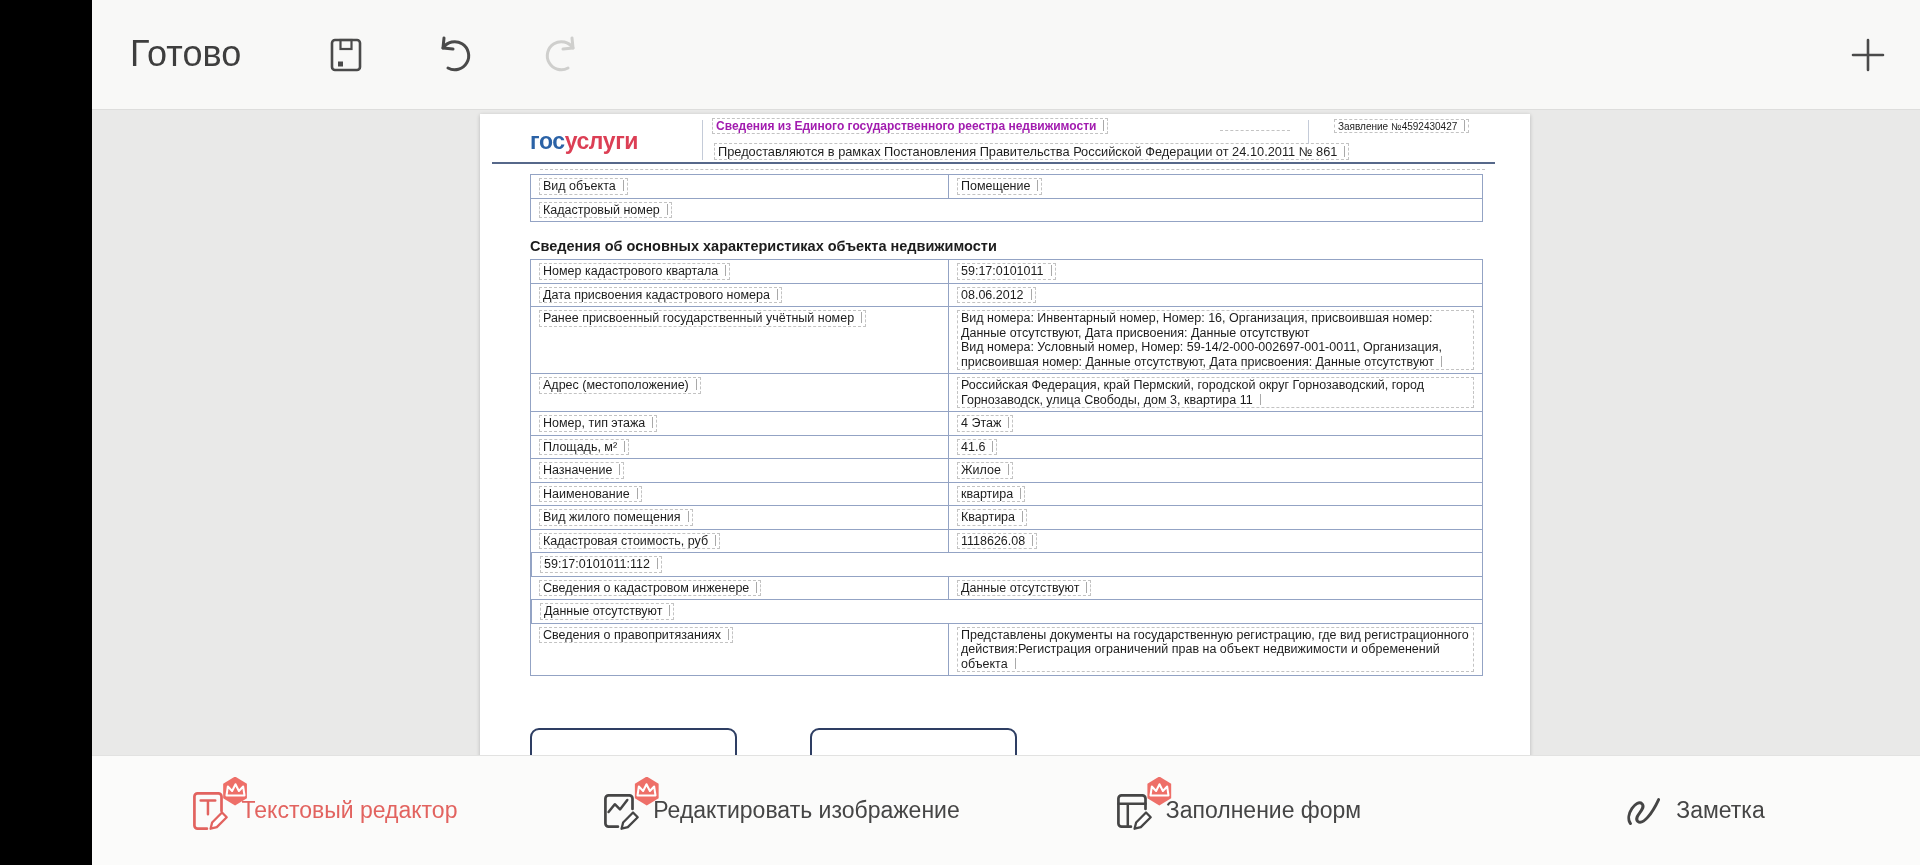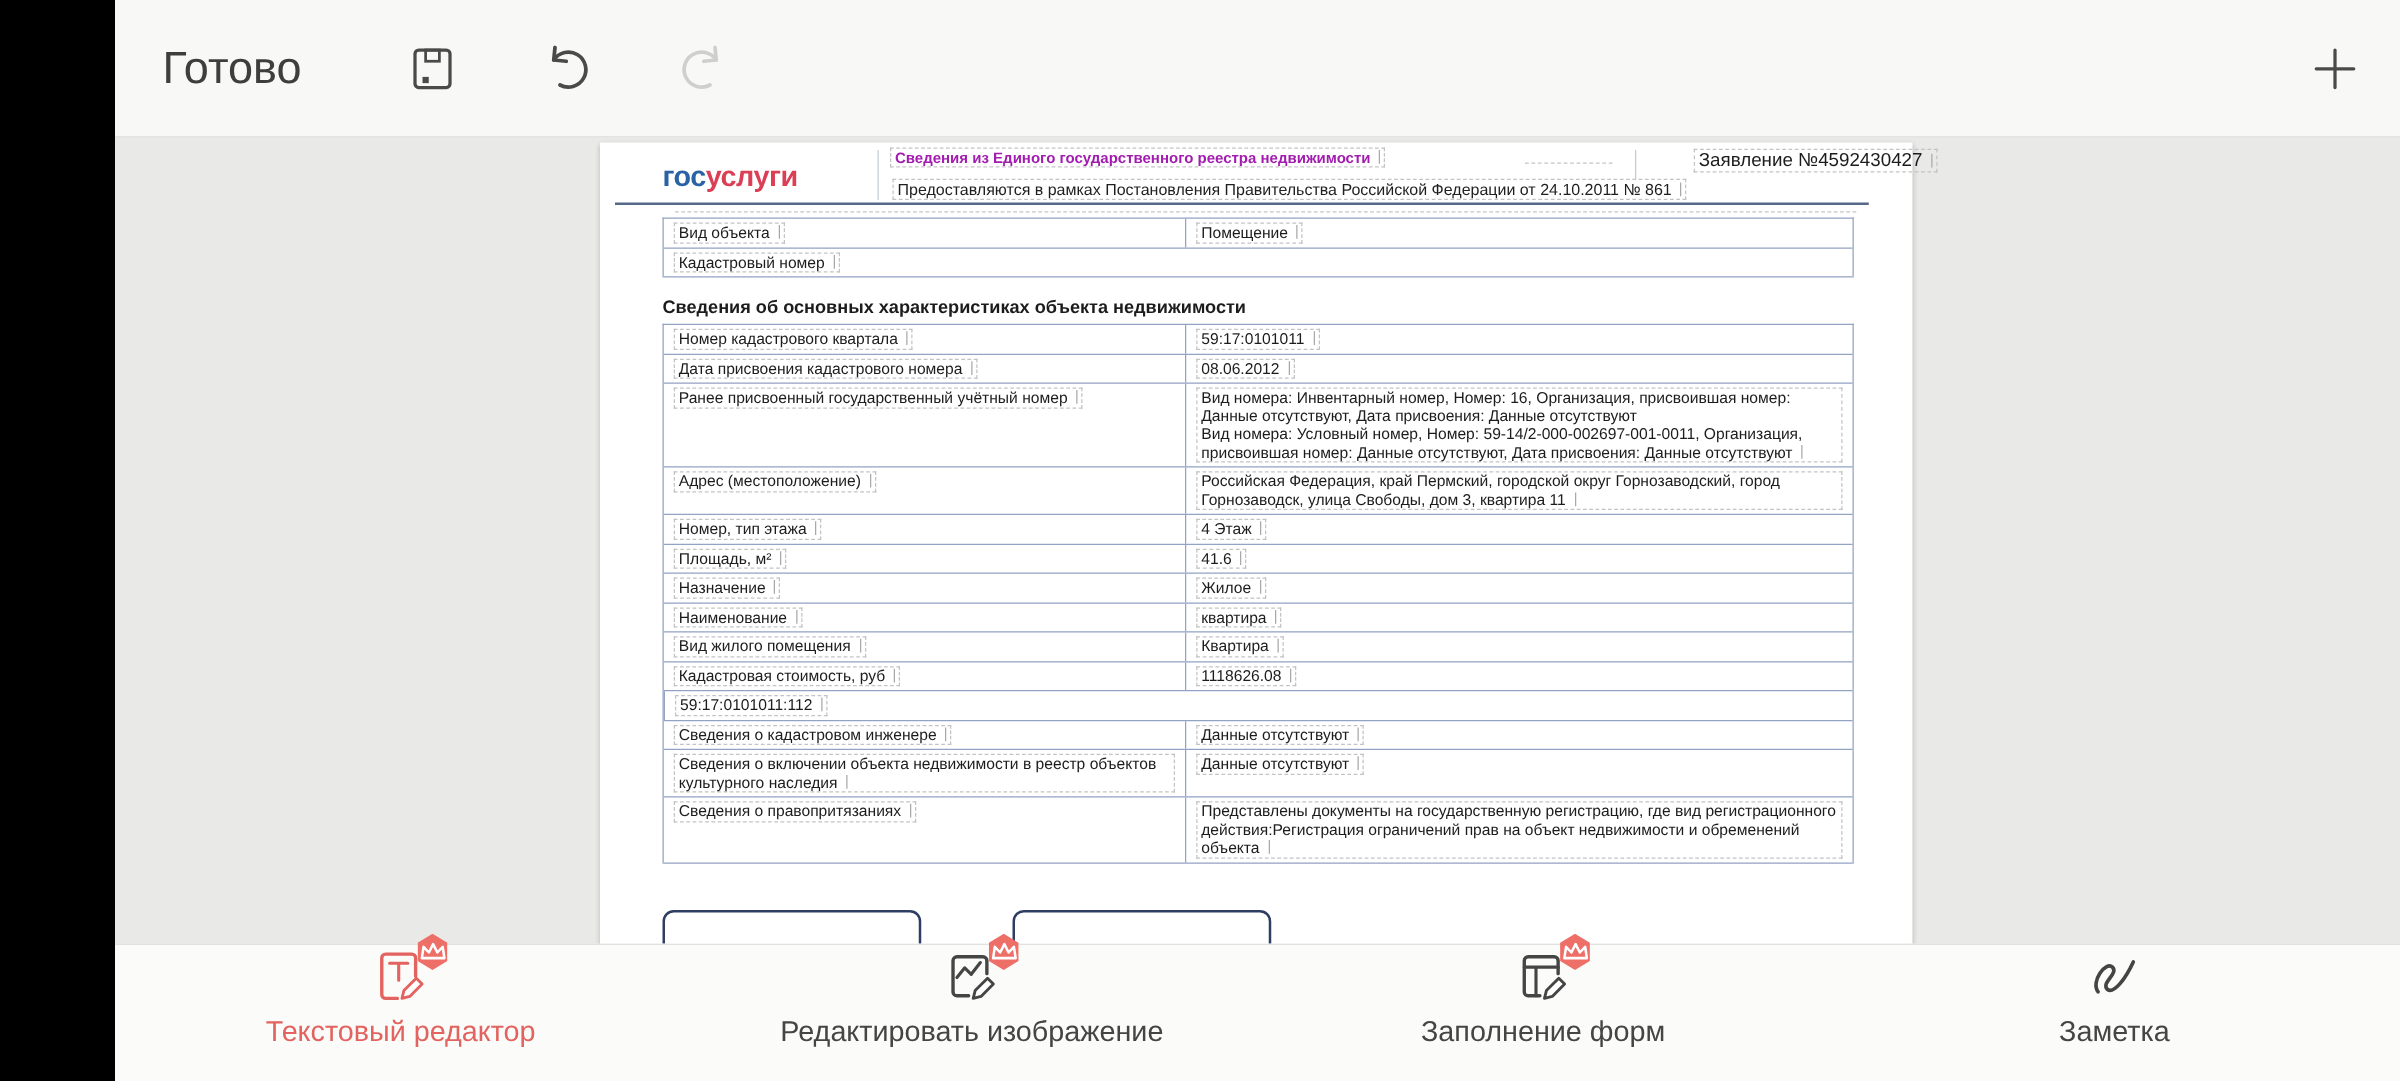--- a/index.html
+++ b/index.html
@@ -20,40 +20,40 @@
   
   .canvas{position:absolute;left:92px;top:111px;right:0;height:644px;overflow:hidden;background:#e9e9e8}
   .page{position:absolute;left:388px;top:3px;width:1050px;height:700px;background:#fff;box-shadow:0 1px 4px rgba(0,0,0,.22);color:var(--ink)}
   .phead{position:absolute;left:12px;top:4px;width:1003px;height:46px;border-bottom:2px solid #56688a}
   .logo{position:absolute;left:38px;top:10px;font-size:23px;font-weight:bold;letter-spacing:-.4px}
   .logo .b{color:#2b62a6}.logo .r{color:#dc3f55}
   .vsep{position:absolute;top:2px;height:40px;border-left:1px solid #c4cbd8}
   .vs1{left:210px}.vs2{left:816px;height:24px}
   .ptitle{position:absolute;left:220px;top:0;font-size:12px;font-weight:700;color:#a21caf;white-space:nowrap}
   .psub{position:absolute;left:222px;top:25px;font-size:12.8px;color:#1f1f1f;white-space:nowrap}
-  .appno{position:absolute;left:863px;top:1px;font-size:15px;white-space:nowrap}
+  .appno{position:absolute;left:842px;top:1px;font-size:10px;white-space:nowrap}
   .frag{position:absolute;border-bottom:1px dashed var(--dash)}
   .dashed{display:inline-block;border:1px dashed var(--dash);padding:0 3px}
   .dashed::after{content:"";display:inline-block;height:11px;border-left:1px solid #a9a9a9;margin-left:7px;vertical-align:-1px}
   
   .tbl{position:absolute;left:50px;width:953px;border:1px solid var(--tborder);border-bottom:none}
   .tbl1{top:60px}.tbl2{top:145px}
   .trow{display:grid;grid-template-columns:417px 1fr;border-bottom:1px solid var(--tborder)}
   .tcell{padding:3px 8px;font-size:12.5px;line-height:14.5px;min-height:22px;display:flex;align-items:flex-start}
   .tcell.val{border-left:1px solid var(--tborder)}
   .tcell .dashed{white-space:pre-line}
   .sect{position:absolute;left:50px;top:124px;font-size:14.5px;font-weight:700;white-space:nowrap}
   
   .stamp{position:absolute;top:614px;width:207px;height:46px;border:2.5px solid var(--navy);border-radius:9px;background:#fff;display:flex;align-items:flex-start;gap:8px;padding:23px 9px}
   .stamp .lab{font-size:12px;font-weight:700;color:var(--navy);letter-spacing:.3px;margin-top:3px;white-space:nowrap}
   .stamp .lab::after{content:"";display:inline-block;height:10px;border-left:1px solid #bbb;margin-left:6px}
   .st1{left:50px}.st2{left:330px}
   
   .botbar{position:absolute;left:92px;right:0;top:755px;height:110px;background:#fbfbfa;border-top:1px solid #e2e2e1;display:flex}
-  .nav-item{flex:1 1 25%;display:flex;flex-direction:column;align-items:center;justify-content:flex-start;gap:6px;color:#454545;cursor:default}
+  .nav-item{flex:1 1 25%;display:flex;flex-direction:row;align-items:center;justify-content:center;gap:6px;color:#454545;cursor:default}
   .nav-item.active{color:var(--red)}
   .nav-icon{position:relative;width:52px;height:50px}
   .nav-icon svg{width:50px;height:50px}
   .badge{position:absolute;top:-9px;right:-13px;width:27px;height:29px;background:var(--badge);
     clip-path:polygon(50% 0,94% 25%,94% 75%,50% 100%,6% 75%,6% 25%);display:flex;align-items:center;justify-content:center}
   .nav-label{font-size:23px;white-space:nowrap}
 </style>
 </head>
 <body>
 
@@ -223,23 +223,20 @@
         <div class="trow">
           <div class="tcell lbl">
             <span class="dashed">Сведения о кадастровом инженере</span>
           </div>
           <div class="tcell val">
             <span class="dashed">Данные отсутствуют</span>
           </div>
         </div>
 
         <div class="trow">
-          <div class="tcell lbl">
-            <span class="dashed">Сведения о включении объекта недвижимости в реестр объектов культурного наследия</span>
-          </div>
           <div class="tcell val">
             <span class="dashed">Данные отсутствуют</span>
           </div>
         </div>
 
         <div class="trow">
           <div class="tcell lbl">
             <span class="dashed">Сведения о правопритязаниях</span>
           </div>
           <div class="tcell val">

